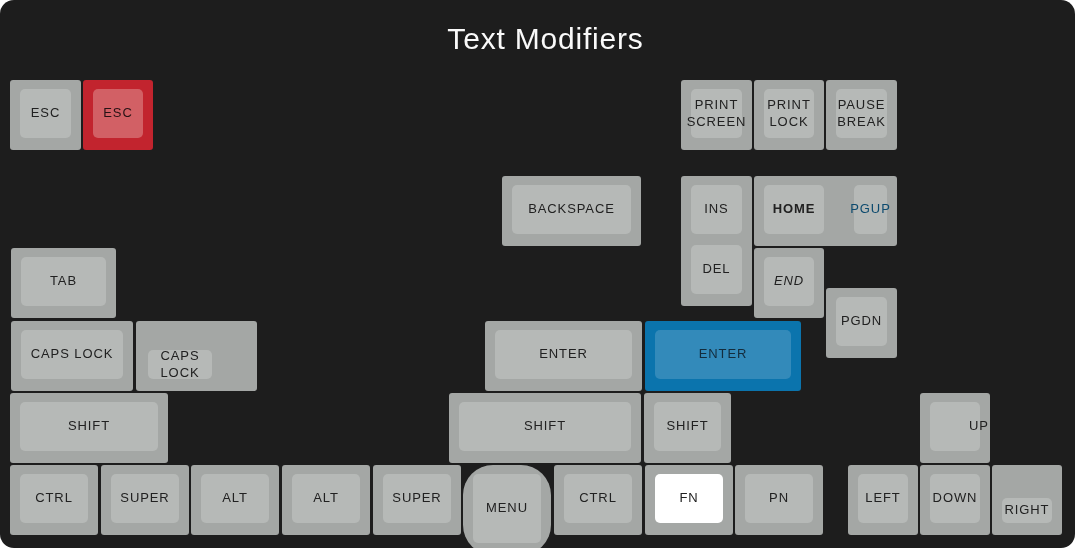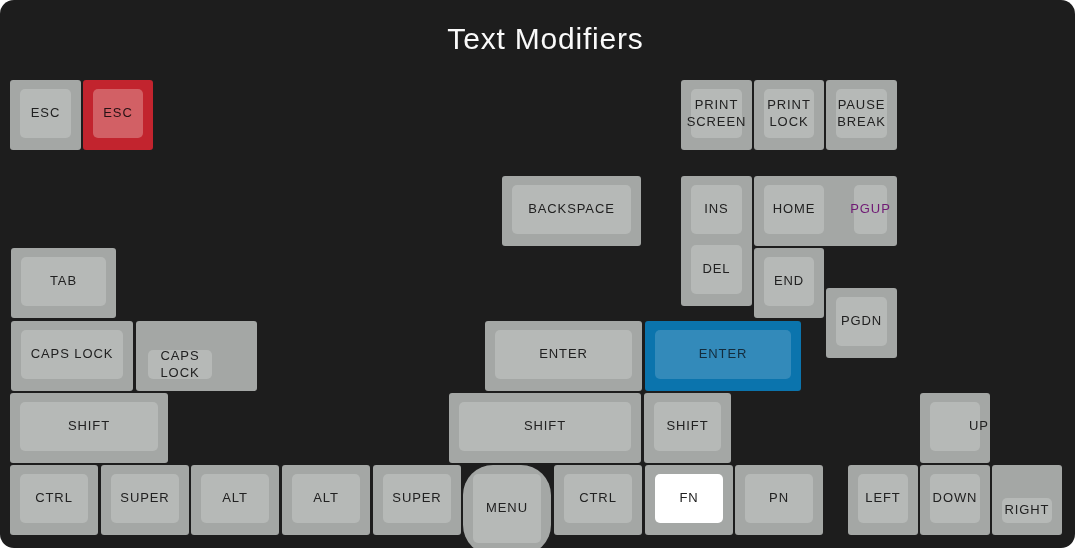--- a/index.html
+++ b/index.html
@@ -79,34 +79,34 @@
       <div class="key" style="left: 826px; top: 80px; width: 71px; height: 70px; background: rgb(164, 167, 165);">
         <div class="key-top" style="background: rgb(182, 185, 183); color: rgb(33, 33, 33);">PAUSE
 BREAK</div>
       </div>
       <div class="key" style="left: 502px; top: 176px; width: 139px; height: 70px; background: rgb(164, 167, 165); padding-left: 36px;">
         <div class="key-top" style="background: rgb(182, 185, 183); color: rgb(33, 33, 33);">BACKSPACE</div>
       </div>
       <div class="key" style="left: 681px; top: 176px; width: 71px; height: 70px; background: rgb(164, 167, 165);">
         <div class="key-top" style="background: rgb(182, 185, 183); color: rgb(33, 33, 33);">INS</div>
       </div>
-      <div class="key" style="left: 754px; top: 176px; width: 80px; height: 70px; background: rgb(164, 167, 165);">
+      <div class="key" style="left: 754px; top: 176px; width: 80px; height: 70px; background: rgb(164, 167, 165); font-weight: bold;">
         <div class="key-top" style="background: rgb(182, 185, 183); color: rgb(33, 33, 33);">HOME</div>
       </div>
       <div class="key" style="left: 826px; top: 176px; width: 71px; height: 70px; background: rgb(164, 167, 165);">
-        <div class="key-top" style="background: rgb(182, 185, 183); color: #701a75; margin-left: 18px;">PGUP</div>
+        <div class="key-top" style="background: rgb(182, 185, 183); color: #0c4a6e; margin-left: 18px;">PGUP</div>
       </div>
       <div class="key" style="left: 11px; top: 248px; width: 105px; height: 70px; background: rgb(164, 167, 165);">
         <div class="key-top" style="background: rgb(182, 185, 183); color: rgb(33, 33, 33);">TAB</div>
       </div>
       <div class="key" style="left: 681px; top: 236px; width: 71px; height: 70px; background: rgb(164, 167, 165);">
         <div class="key-top" style="background: rgb(182, 185, 183); color: rgb(33, 33, 33);">DEL</div>
       </div>
       <div class="key" style="left: 754px; top: 248px; width: 70px; height: 70px; background: rgb(164, 167, 165);">
-        <div class="key-top" style="background: rgb(182, 185, 183); color: rgb(33, 33, 33);">END</div>
+        <div class="key-top" style="background: rgb(182, 185, 183); color: rgb(33, 33, 33); font-style: italic;">END</div>
       </div>
       <div class="key" style="left: 826px; top: 248px; width: 71px; height: 70px; background: rgb(164, 167, 165); margin-top: 40px;">
         <div class="key-top" style="background: rgb(182, 185, 183); color: rgb(33, 33, 33);">PGDN</div>
       </div>
       <div class="key" style="left: 11px; top: 321px; width: 122px; height: 70px; background: rgb(164, 167, 165);">
         <div class="key-top" style="background: rgb(182, 185, 183); color: rgb(33, 33, 33);">CAPS LOCK</div>
       </div>
       <div class="key" style="left: 136px; top: 321px; width: 121px; height: 70px; background: rgb(164, 167, 165);">
         <div class="key-top stepped" style="background: rgb(182, 185, 183); color: rgb(33, 33, 33);">CAPS
 LOCK</div>

